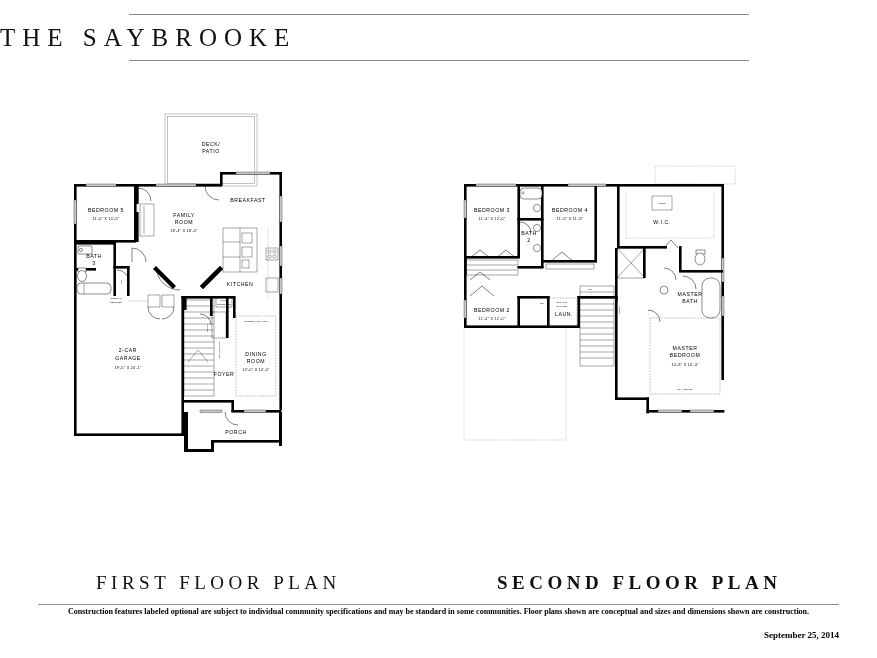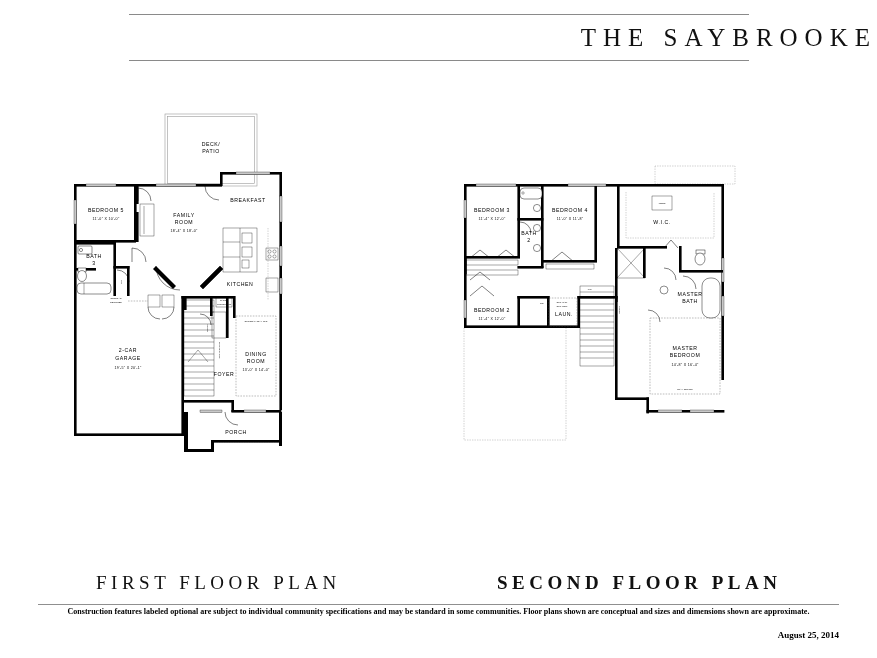--- a/index.html
+++ b/index.html
@@ -1,20 +1,20 @@
 <!DOCTYPE html>
 <html><head>
 <meta charset="utf-8">
 <style>
   html,body{margin:0;padding:0;background:#ffffff;}
   body{width:877px;height:658px;position:relative;overflow:hidden;
        font-family:"Liberation Sans",sans-serif;color:#000;}
 
   
-  #title-block{position:absolute;left:0;top:14px;width:877px;text-align:right;}
+  #title-block{position:absolute;left:0;top:14px;width:877px;text-align:left;}
   #title-rule-top,#title-rule-bottom{height:1px;background:#8a8a8a;margin:0 auto;width:620px;}
   #title-rule-top{margin-bottom:9px;}
   #title-rule-bottom{margin-top:8px;}
   #plan-title{font-family:"Liberation Serif",serif;font-size:25px;letter-spacing:7px;
               font-weight:400;color:#111;line-height:28px;white-space:nowrap;}
 
   
   #plans{position:absolute;left:0;top:100px;width:877px;height:470px;}
   .plan-svg{position:absolute;top:0;}
   #first-floor-plan{left:60px;}
@@ -413,16 +413,16 @@
 </div>
 
 <div id="captions">
   <div class="caption" id="first-floor-caption">FIRST FLOOR PLAN</div>
   <div class="caption" id="second-floor-caption">SECOND FLOOR PLAN</div>
 </div>
 
 <div id="footer-rule"></div>
 
 <div id="disclaimer">
-  <span class="line">Construction features labeled optional are subject to individual community specifications and may be standard in some communities. Floor plans shown are conceptual and sizes and dimensions shown are approximate.</span>
+  <span class="line">Construction features labeled optional are subject to individual community specifications and may be standard in some communities. Floor plans shown are conceptual and sizes and dimensions shown are construction.</span>
 </div>
 
-<div id="plan-date">August 25, 2014</div>
+<div id="plan-date">September 25, 2014</div>
 
 </body></html>

